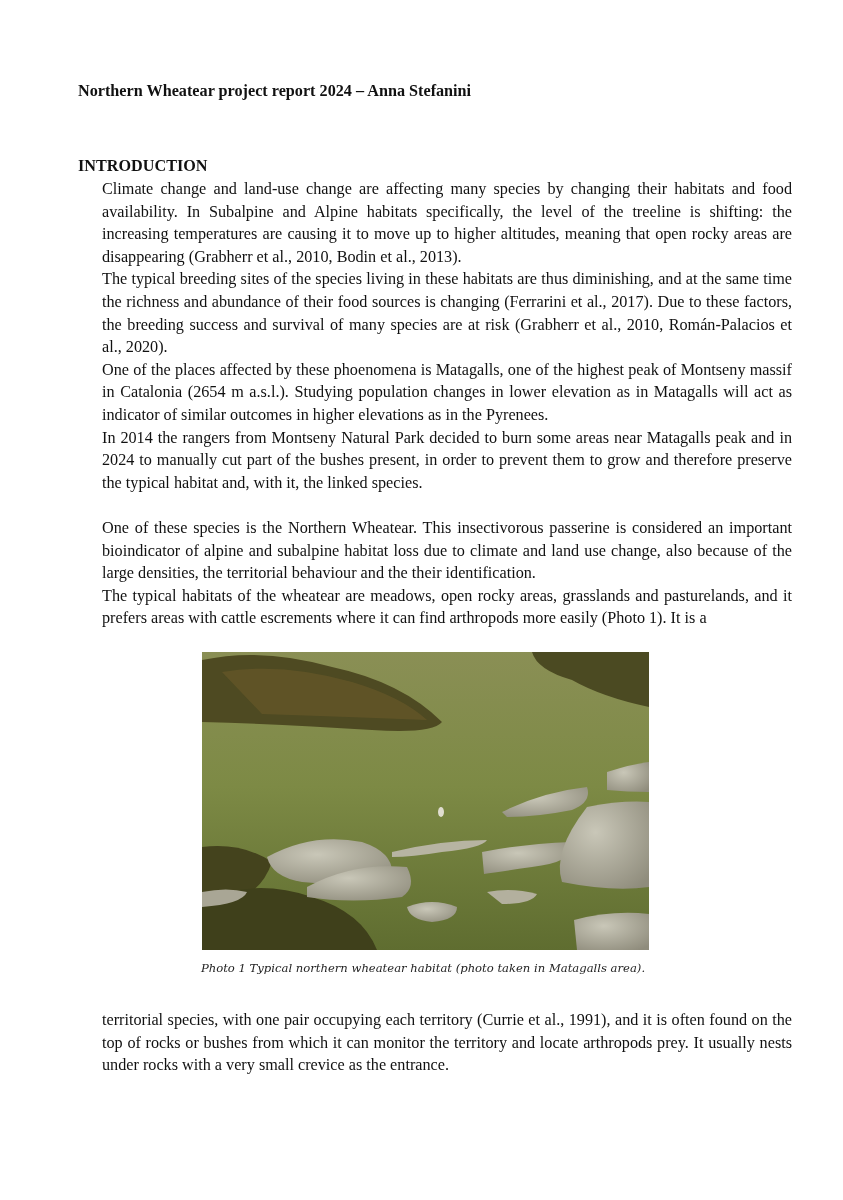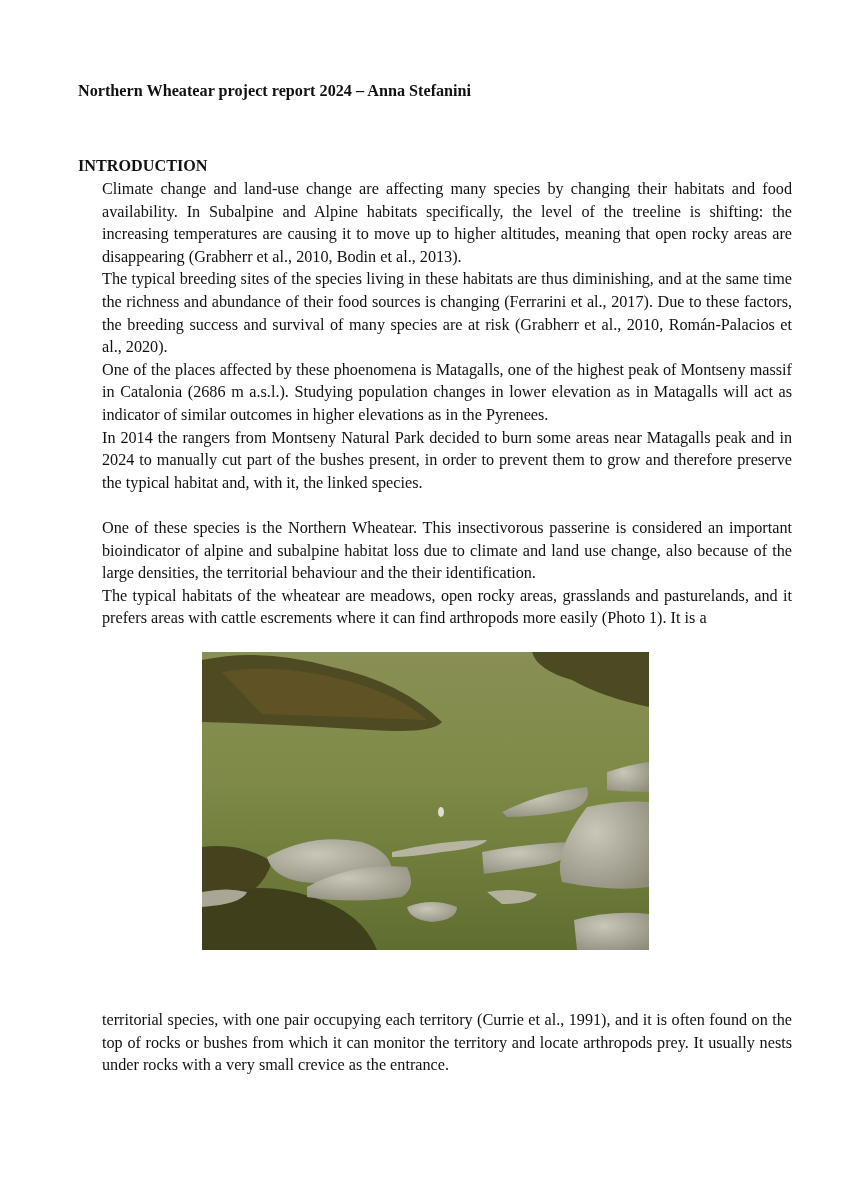--- a/index.html
+++ b/index.html
@@ -38,21 +38,21 @@
 </head>
 <body>
 
 <div class="page">
   <h1 class="doc-title">Northern Wheatear project report 2024 – Anna Stefanini</h1>
   <h2 class="section-heading">INTRODUCTION</h2>
 
   <div class="body-block" id="block1">
     <p>Climate change and land-use change are affecting many species by changing their habitats and food availability. In Subalpine and Alpine habitats specifically, the level of the treeline is shifting: the increasing temperatures are causing it to move up to higher altitudes, meaning that open rocky areas are disappearing (Grabherr et al., 2010, Bodin et al., 2013).</p>
     <p>The typical breeding sites of the species living in these habitats are thus diminishing, and at the same time the richness and abundance of their food sources is changing (Ferrarini et al., 2017). Due to these factors, the breeding success and survival of many species are at risk (Grabherr et al., 2010, Román-Palacios et al., 2020).</p>
-    <p>One of the places affected by these phoenomena is Matagalls, one of the highest peak of Montseny massif in Catalonia (2686 m a.s.l.). Studying population changes in lower elevation as in Matagalls will act as indicator of similar outcomes in higher elevations as in the Pyrenees.</p>
+    <p>One of the places affected by these phoenomena is Matagalls, one of the highest peak of Montseny massif in Catalonia (2654 m a.s.l.). Studying population changes in lower elevation as in Matagalls will act as indicator of similar outcomes in higher elevations as in the Pyrenees.</p>
     <p>In 2014 the rangers from Montseny Natural Park decided to burn some areas near Matagalls peak and in 2024 to manually cut part of the bushes present, in order to prevent them to grow and therefore preserve the typical habitat and, with it, the linked species.</p>
     <div class="para-gap"></div>
     <p>One of these species is the Northern Wheatear. This insectivorous passerine is considered an important bioindicator of alpine and subalpine habitat loss due to climate and land use change, also because of the large densities, the territorial behaviour and the their identification.</p>
     <p>The typical habitats of the wheatear are meadows, open rocky areas, grasslands and pasturelands, and it prefers areas with cattle escrements where it can find arthropods more easily (Photo 1). It is a</p>
   </div>
 
   <div class="figure" title="Grassy alpine meadow with scattered grey rocks and dark shrubs; a small bird stands near the rocks">
     <svg width="447" height="298" viewBox="0 0 447 298" xmlns="http://www.w3.org/2000/svg">
       <defs>
         <linearGradient id="grass" x1="0" y1="0" x2="0" y2="1">
@@ -79,17 +79,18 @@
       <path d="M385 155 Q420 148 447 150 L447 235 Q410 240 360 230 Q350 200 385 155 Z" fill="url(#rock)"></path>
       <path d="M405 120 Q430 112 447 110 L447 140 Q425 140 405 138 Z" fill="url(#rock)"></path>
       <path d="M205 255 Q230 245 255 255 Q255 268 230 270 Q208 268 205 255 Z" fill="url(#rock)"></path>
       <path d="M285 240 Q310 235 335 242 Q330 252 300 252 Z" fill="#b3b09e"></path>
       <path d="M372 268 Q410 258 447 262 L447 298 L375 298 Z" fill="url(#rock)"></path>
       <path d="M0 240 Q25 235 45 240 Q40 252 0 255 Z" fill="#a9a695"></path>
       <ellipse cx="239" cy="160" rx="3" ry="5" fill="#e0ddd0"></ellipse>
     </svg>
   </div>
 
+  <div class="caption">Photo 1 Typical northern wheatear habitat (photo taken in Matagalls area).</div>
 
   <div class="body-block" id="block3">
     <p>territorial species, with one pair occupying each territory (Currie et al., 1991), and it is often found on the top of rocks or bushes from which it can monitor the territory and locate arthropods prey. It usually nests under rocks with a very small crevice as the entrance.</p>
   </div>
 </div>
 
 </body></html>

